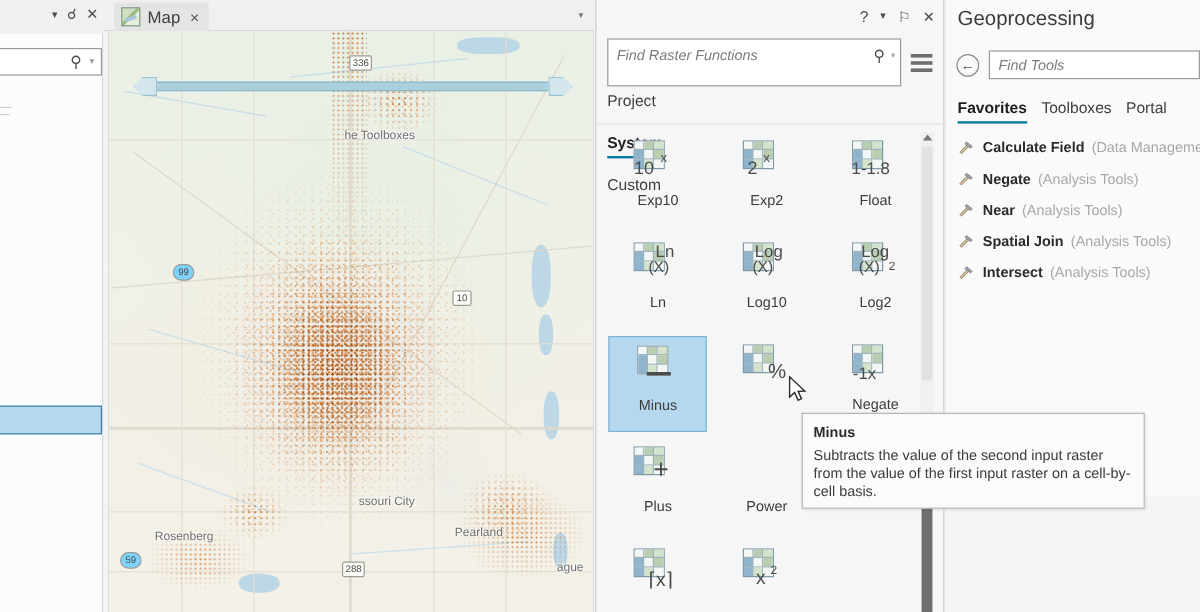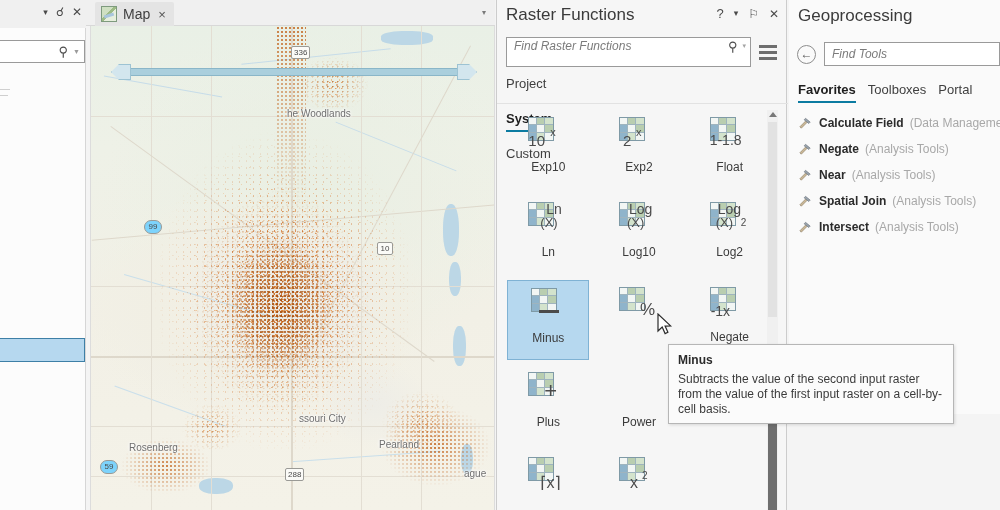--- a/index.html
+++ b/index.html
@@ -202,21 +202,21 @@
   #rf-hdr-icons {
     position: absolute; right: 9px; top: 7px;
     display: flex; align-items: center; gap: 10px;
     font-size: 13px; color: #4a4a4a; line-height: 1;
   }
   #rf-searchrow {
     position: absolute; left: 9px; top: 40px; right: 9px; height: 24px;
     display: flex; align-items: center; gap: 8px;
   }
   #rf-search {
-    flex: 1; height: 30px; background: #fff; border: 1px solid #9a9a9a;
+    flex: 1; height: 40px; background: #fff; border: 1px solid #9a9a9a;
     display: flex; align-items: center; padding: 0 4px 12px 7px;
   }
   #rf-search .ph {
     flex: 1; font-style: italic; font-size: 12px; color: #7b7b7b;
   }
   #rf-search .mag { font-size: 13px; color: #4d4d4d; margin-right: 5px; }
   #rf-search .chev { font-size: 7px; color: #a5a5a5; }
   #rf-hamburger { width: 18px; display: flex; flex-direction: column; gap: 3px; }
   #rf-hamburger i { display: block; height: 3px; background: #6e6e6e; }
 
@@ -407,36 +407,35 @@
          -webkit-mask-image:radial-gradient(ellipse 45px 28px at 50% 50%,rgba(0,0,0,.9),rgba(0,0,0,0));
          mask-image:radial-gradient(ellipse 45px 28px at 50% 50%,rgba(0,0,0,.9),rgba(0,0,0,0));"></div>
 
     <div id="map-graphic">
       <div class="cap l"></div>
       <div class="bar"></div>
       <div class="cap r"></div>
     </div>
 
     <div>
-      <div class="placelabel" style="left:196px;top:82px;">he Woodlands</div>
+      <div class="placelabel" style="left:196px;top:82px;">he Toolboxes</div>
       <div class="placelabel" style="left:208px;top:387px;">ssouri City</div>
       <div class="placelabel" style="left:38px;top:416px;">Rosenberg</div>
       <div class="placelabel" style="left:288px;top:413px;">Pearland</div>
       <div class="placelabel" style="left:373px;top:442px;">ague</div>
       <div class="shield" style="left:200px;top:20px;">336</div>
       <div class="shield-rd" style="left:53px;top:194px;">99</div>
       <div class="shield-rd" style="left:9px;top:434px;">59</div>
       <div class="shield" style="left:194px;top:442px;text-align:center;">288</div>
       <div class="shield" style="left:286px;top:216px;">10</div>
     </div>
   </div>
 
   <div id="rf-panel">
     <div id="rf-header">
-      <div id="rf-title">Raster Functions</div>
       <div id="rf-hdr-icons">
         <span>?</span>
         <span style="font-size:9px">▾</span>
         <span style="font-size:12px">⚐</span>
         <span style="font-size:12px">✕</span>
       </div>
     </div>
 
     <div id="rf-searchrow">
       <div id="rf-search">

